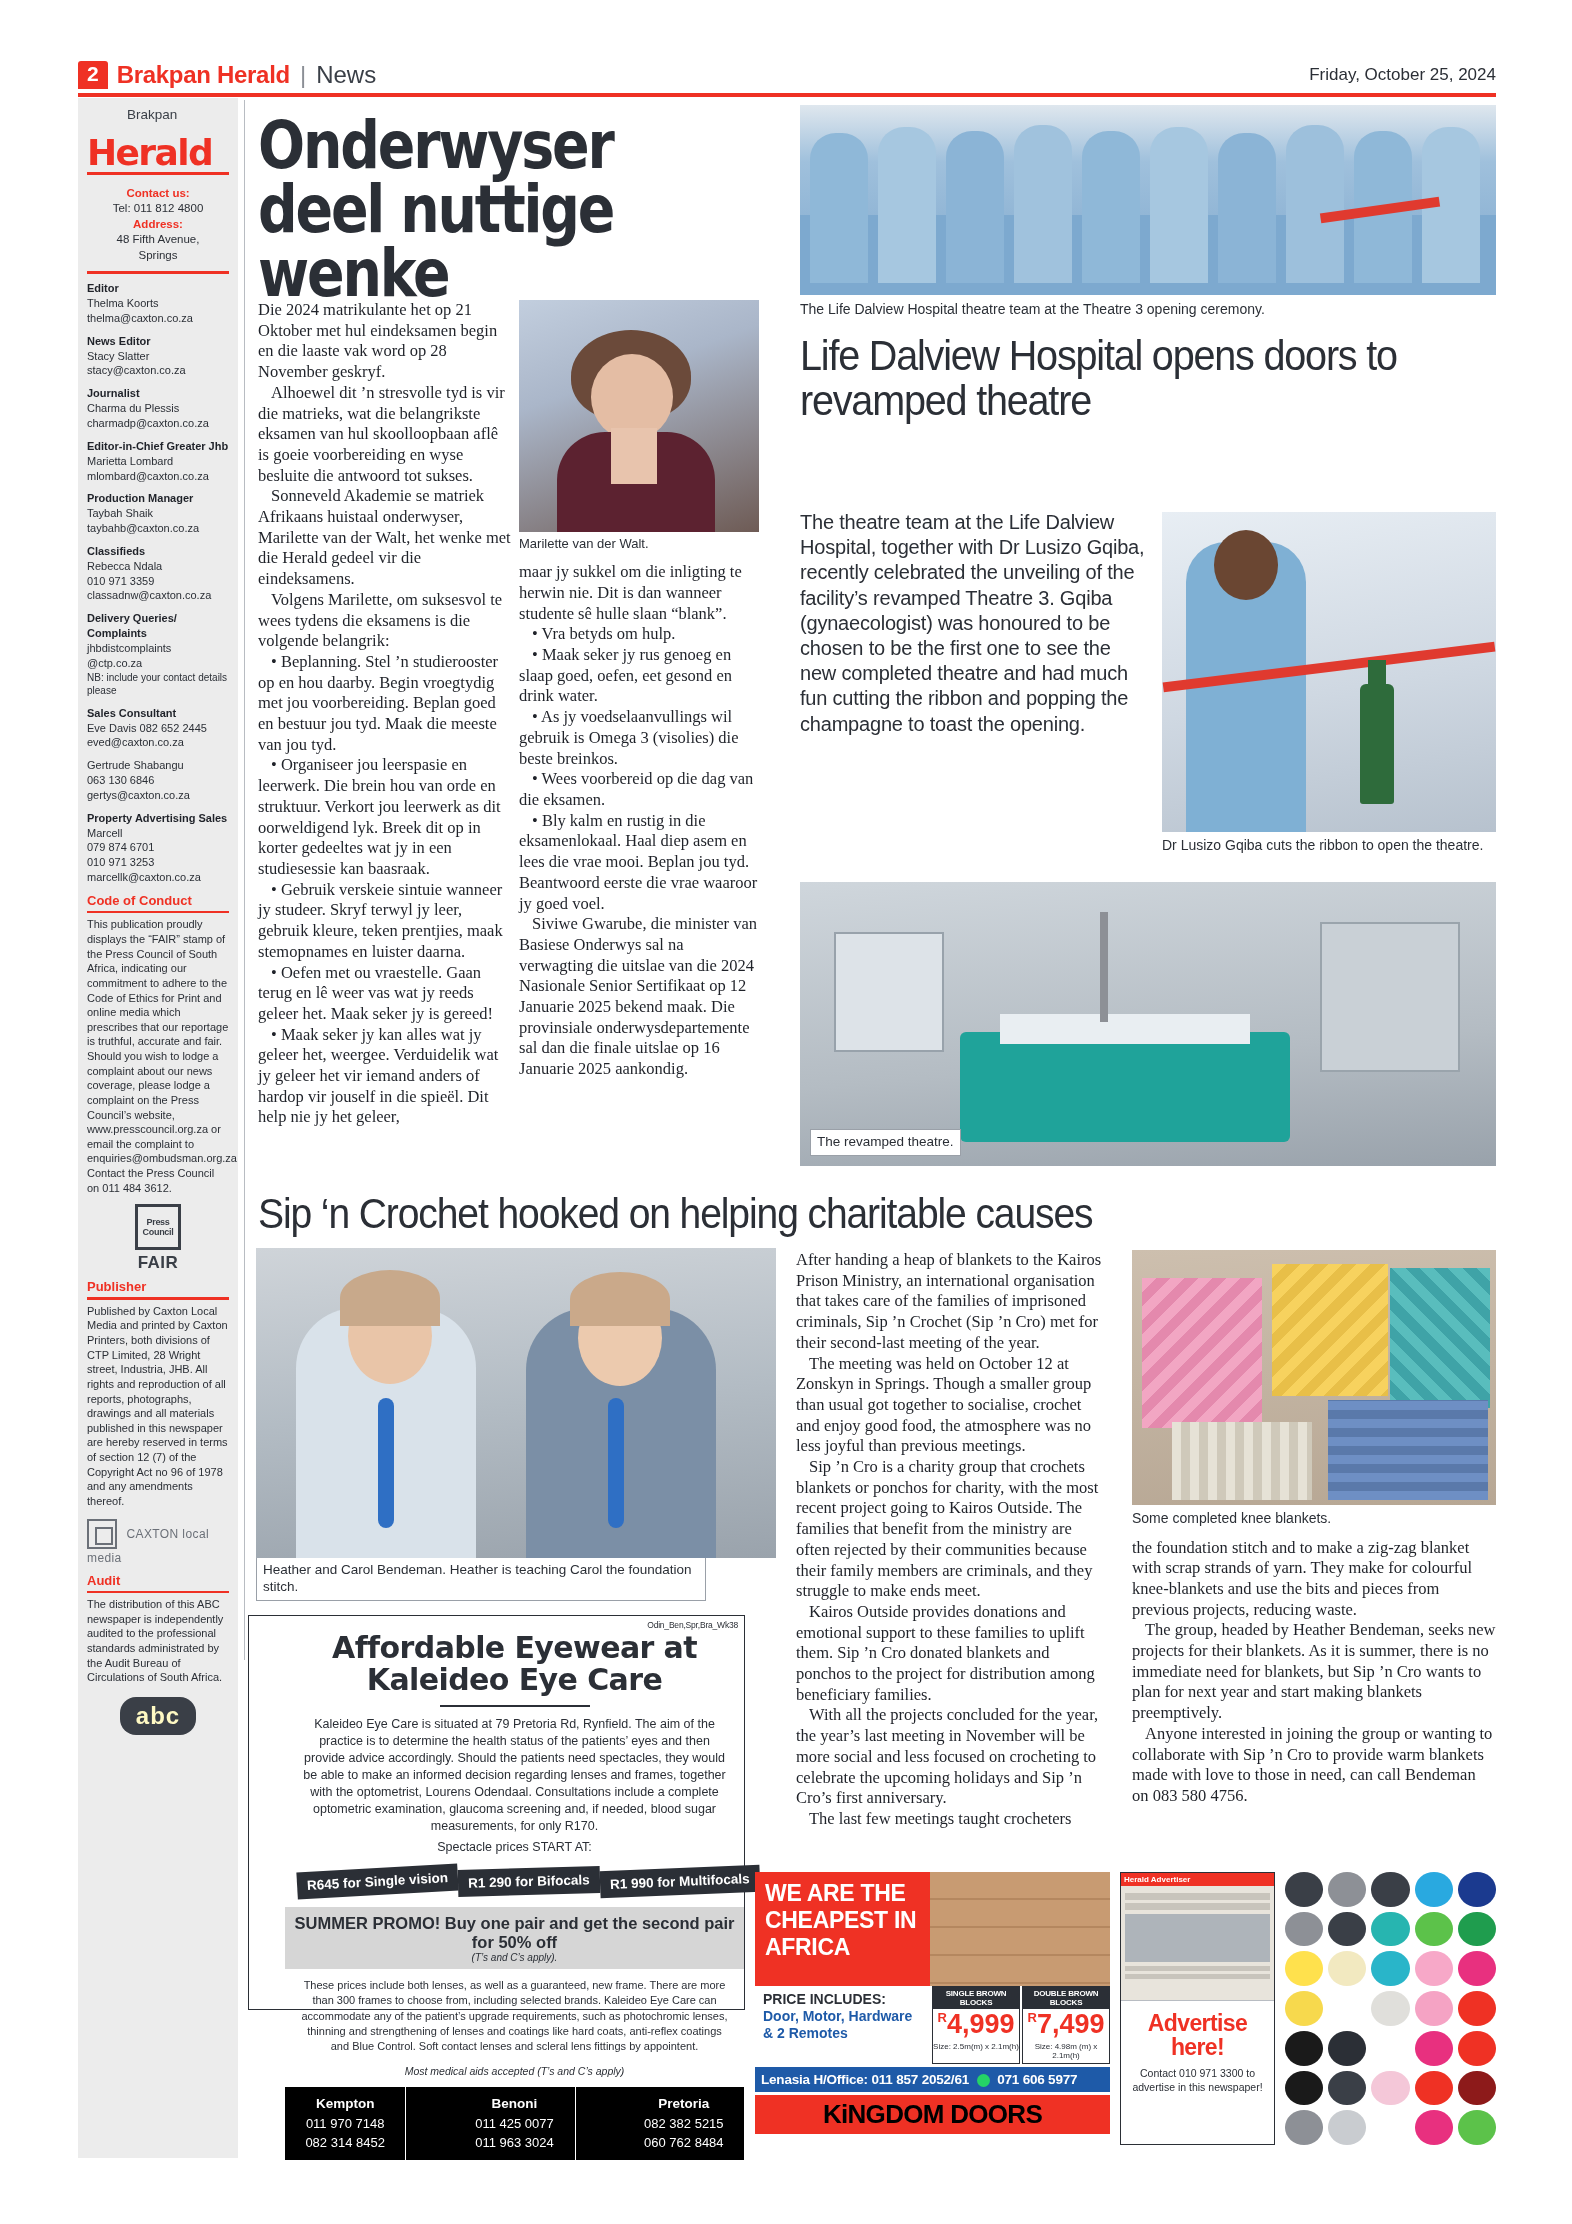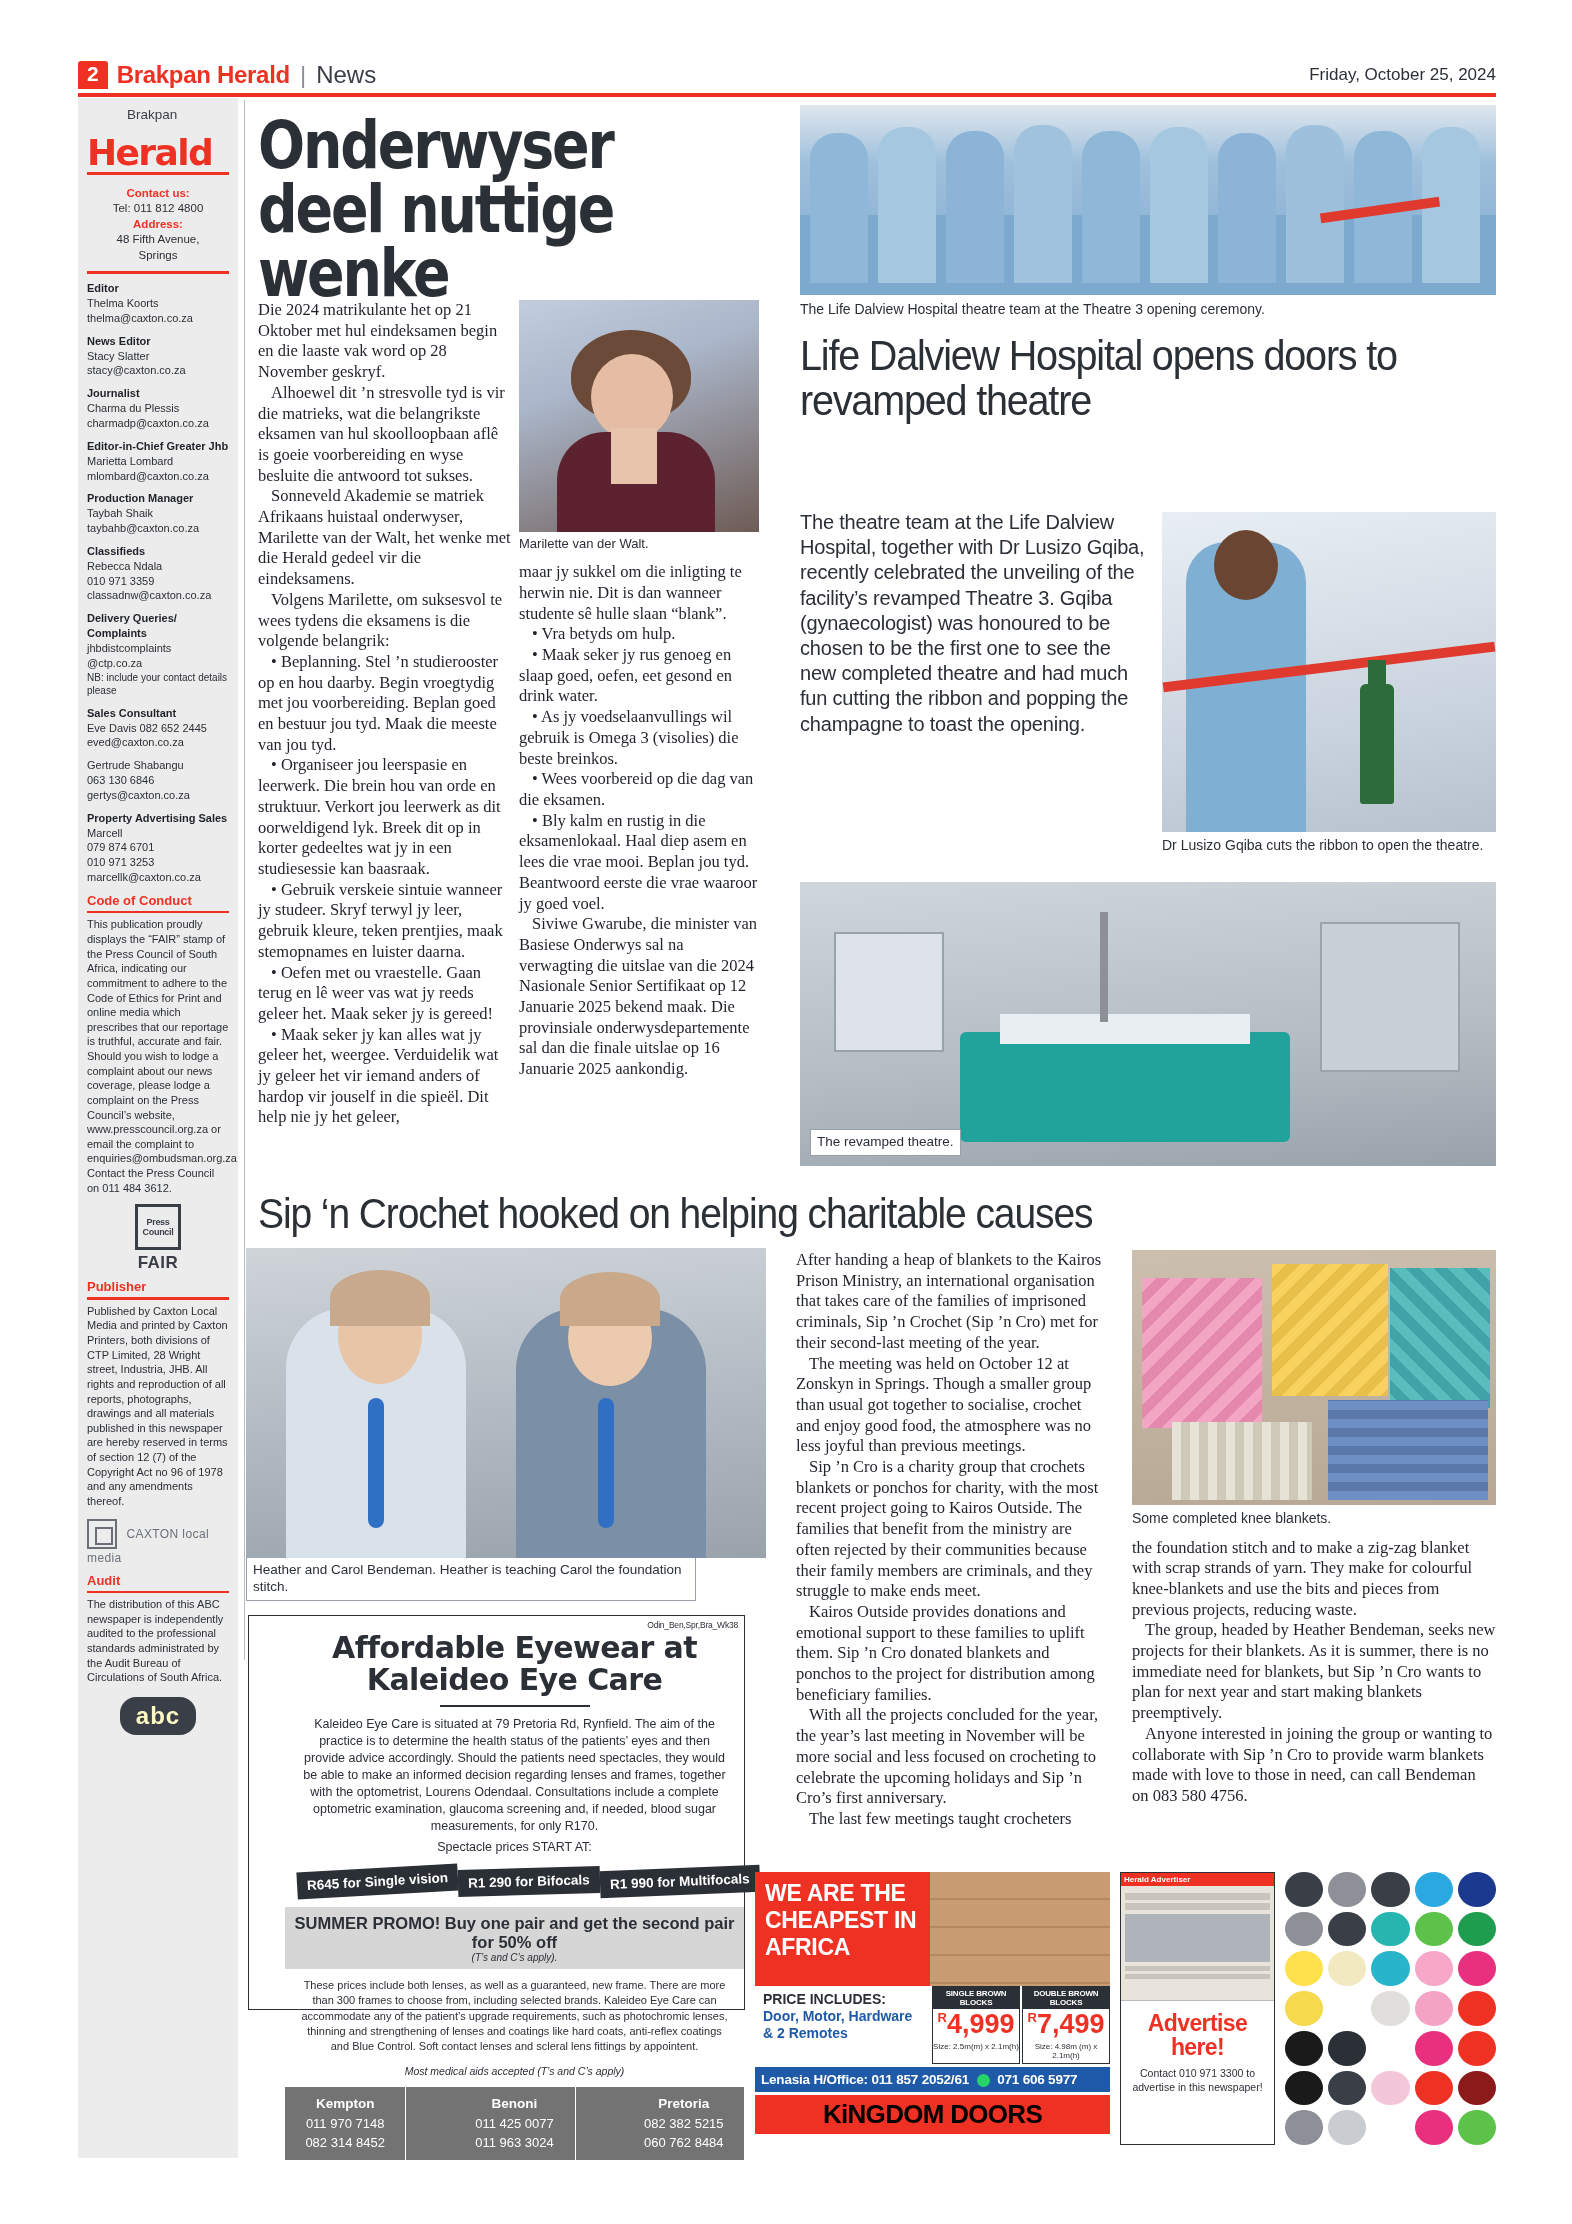--- a/index.html
+++ b/index.html
@@ -72,21 +72,21 @@
   .eye-h { font-family:"DejaVu Sans", sans-serif; font-weight:bold; font-size:30px; color:#2b2f36; text-align:center; line-height:1.08; letter-spacing:-.6px; margin-top:16px;}
   .eye-sep { width:150px; height:2px; background:#2b2f36; margin:8px auto 9px auto;}
   .eye-p { font-size:12.5px; line-height:1.36; text-align:center; padding:0 14px; color:#2b2f36;}
   .pricetags { display:flex; justify-content:space-between; padding:12px 12px 0 12px; }
   .tag { background:#2b2f36; color:#fff; font-weight:bold; font-size:13.5px; padding:6px 10px; white-space:nowrap;}
   .tag.t1{ transform:rotate(-3.2deg);} .tag.t2{ transform:rotate(-1.6deg);} .tag.t3{ transform:rotate(-2.4deg);}
   .promo { background:#d6d6d6; text-align:center; font-weight:bold; font-size:16.5px; padding:7px 0 2px 0; margin-top:12px; color:#2b2f36;}
   .promo small { display:block; font-weight:normal; font-style:italic; font-size:10px; padding-bottom:4px;}
   .eye-fine { font-size:11px; text-align:center; line-height:1.4; padding:9px 16px 0 16px; color:#2b2f36;}
   .eye-mid { text-align:center; font-size:10.5px; font-style:italic; margin-top:10px;}
-  .branches { display:flex; background:#737373; color:#fff; margin-top:10px;gap:48px; }
+  .branches { display:flex; background:#000000; color:#fff; margin-top:10px;gap:48px; }
   .branch { flex:1; text-align:center; padding:7px 2px; font-size:13px; line-height:1.45; border-right:1px solid #fff;}
   .branch:last-child{border-right:none;}
   .branch b { display:block; font-size:13.5px; margin-bottom:2px;}
 
   .ad-garage { left:755px; top:1872px; width:355px; height:273px; border:none;}
   .g-head { display:flex; height:46px;}
   .g-sectional { background:#1e5aa8; color:#fff; font-weight:bold; font-size:22px; padding:6px 8px; flex:0 0 175px; letter-spacing:-.4px;}
   .g-garage { background:#ef3124; color:#fff; font-weight:bold; font-size:21px; padding:8px 6px; flex:1; text-align:center; letter-spacing:-.5px;}
   .g-mid { display:flex; height:114px;}
   .g-cheapest { background:#ef3124; color:#fff; font-weight:bold; font-size:23px; line-height:1.18; padding:8px 10px; flex:0 0 175px; letter-spacing:-.3px;}
@@ -310,21 +310,21 @@
       <div style="position:absolute;left:520px;top:40px;width:140px;height:150px;background:#c9d0d6;border:2px solid #9aa4ac;"></div>
       <div style="position:absolute;left:300px;top:30px;width:8px;height:110px;background:#8d9096;"></div>
       <div class="capbox" style="position:absolute;left:10px;bottom:10px;">The revamped theatre.</div>
     </div>
   </div>
 
   <div style="position:absolute;left:258px;top:1190px;width:1240px;">
     <h2 class="sip">Sip ‘n Crochet hooked on helping charitable causes</h2>
   </div>
 
-  <div style="position:absolute;left:246px;top:1248px;width:450px;">
+  <div style="position:absolute;left:256px;top:1248px;width:450px;">
     <div class="photo" style="width:520px;height:310px;background:linear-gradient(175deg,#cfd4d9 0%,#b3bcc4 50%,#9aa3ac 100%);">
       <div style="position:absolute;left:40px;top:60px;width:180px;height:250px;background:#d9e2ea;border-radius:60px 60px 0 0;"></div>
       <div style="position:absolute;left:92px;top:40px;width:84px;height:96px;border-radius:50%;background:#e9c5a8;"></div>
       <div style="position:absolute;left:84px;top:22px;width:100px;height:56px;border-radius:50% 50% 0 0;background:#c8a98b;"></div>
       <div style="position:absolute;left:270px;top:60px;width:190px;height:250px;background:#7b8fa6;border-radius:62px 62px 0 0;"></div>
       <div style="position:absolute;left:322px;top:42px;width:84px;height:96px;border-radius:50%;background:#eccaae;"></div>
       <div style="position:absolute;left:314px;top:24px;width:100px;height:54px;border-radius:50% 50% 0 0;background:#caa98a;"></div>
       <div style="position:absolute;left:122px;top:150px;width:16px;height:130px;background:#2f6fc4;border-radius:8px;"></div>
       <div style="position:absolute;left:352px;top:150px;width:16px;height:130px;background:#2f6fc4;border-radius:8px;"></div>
     </div>

